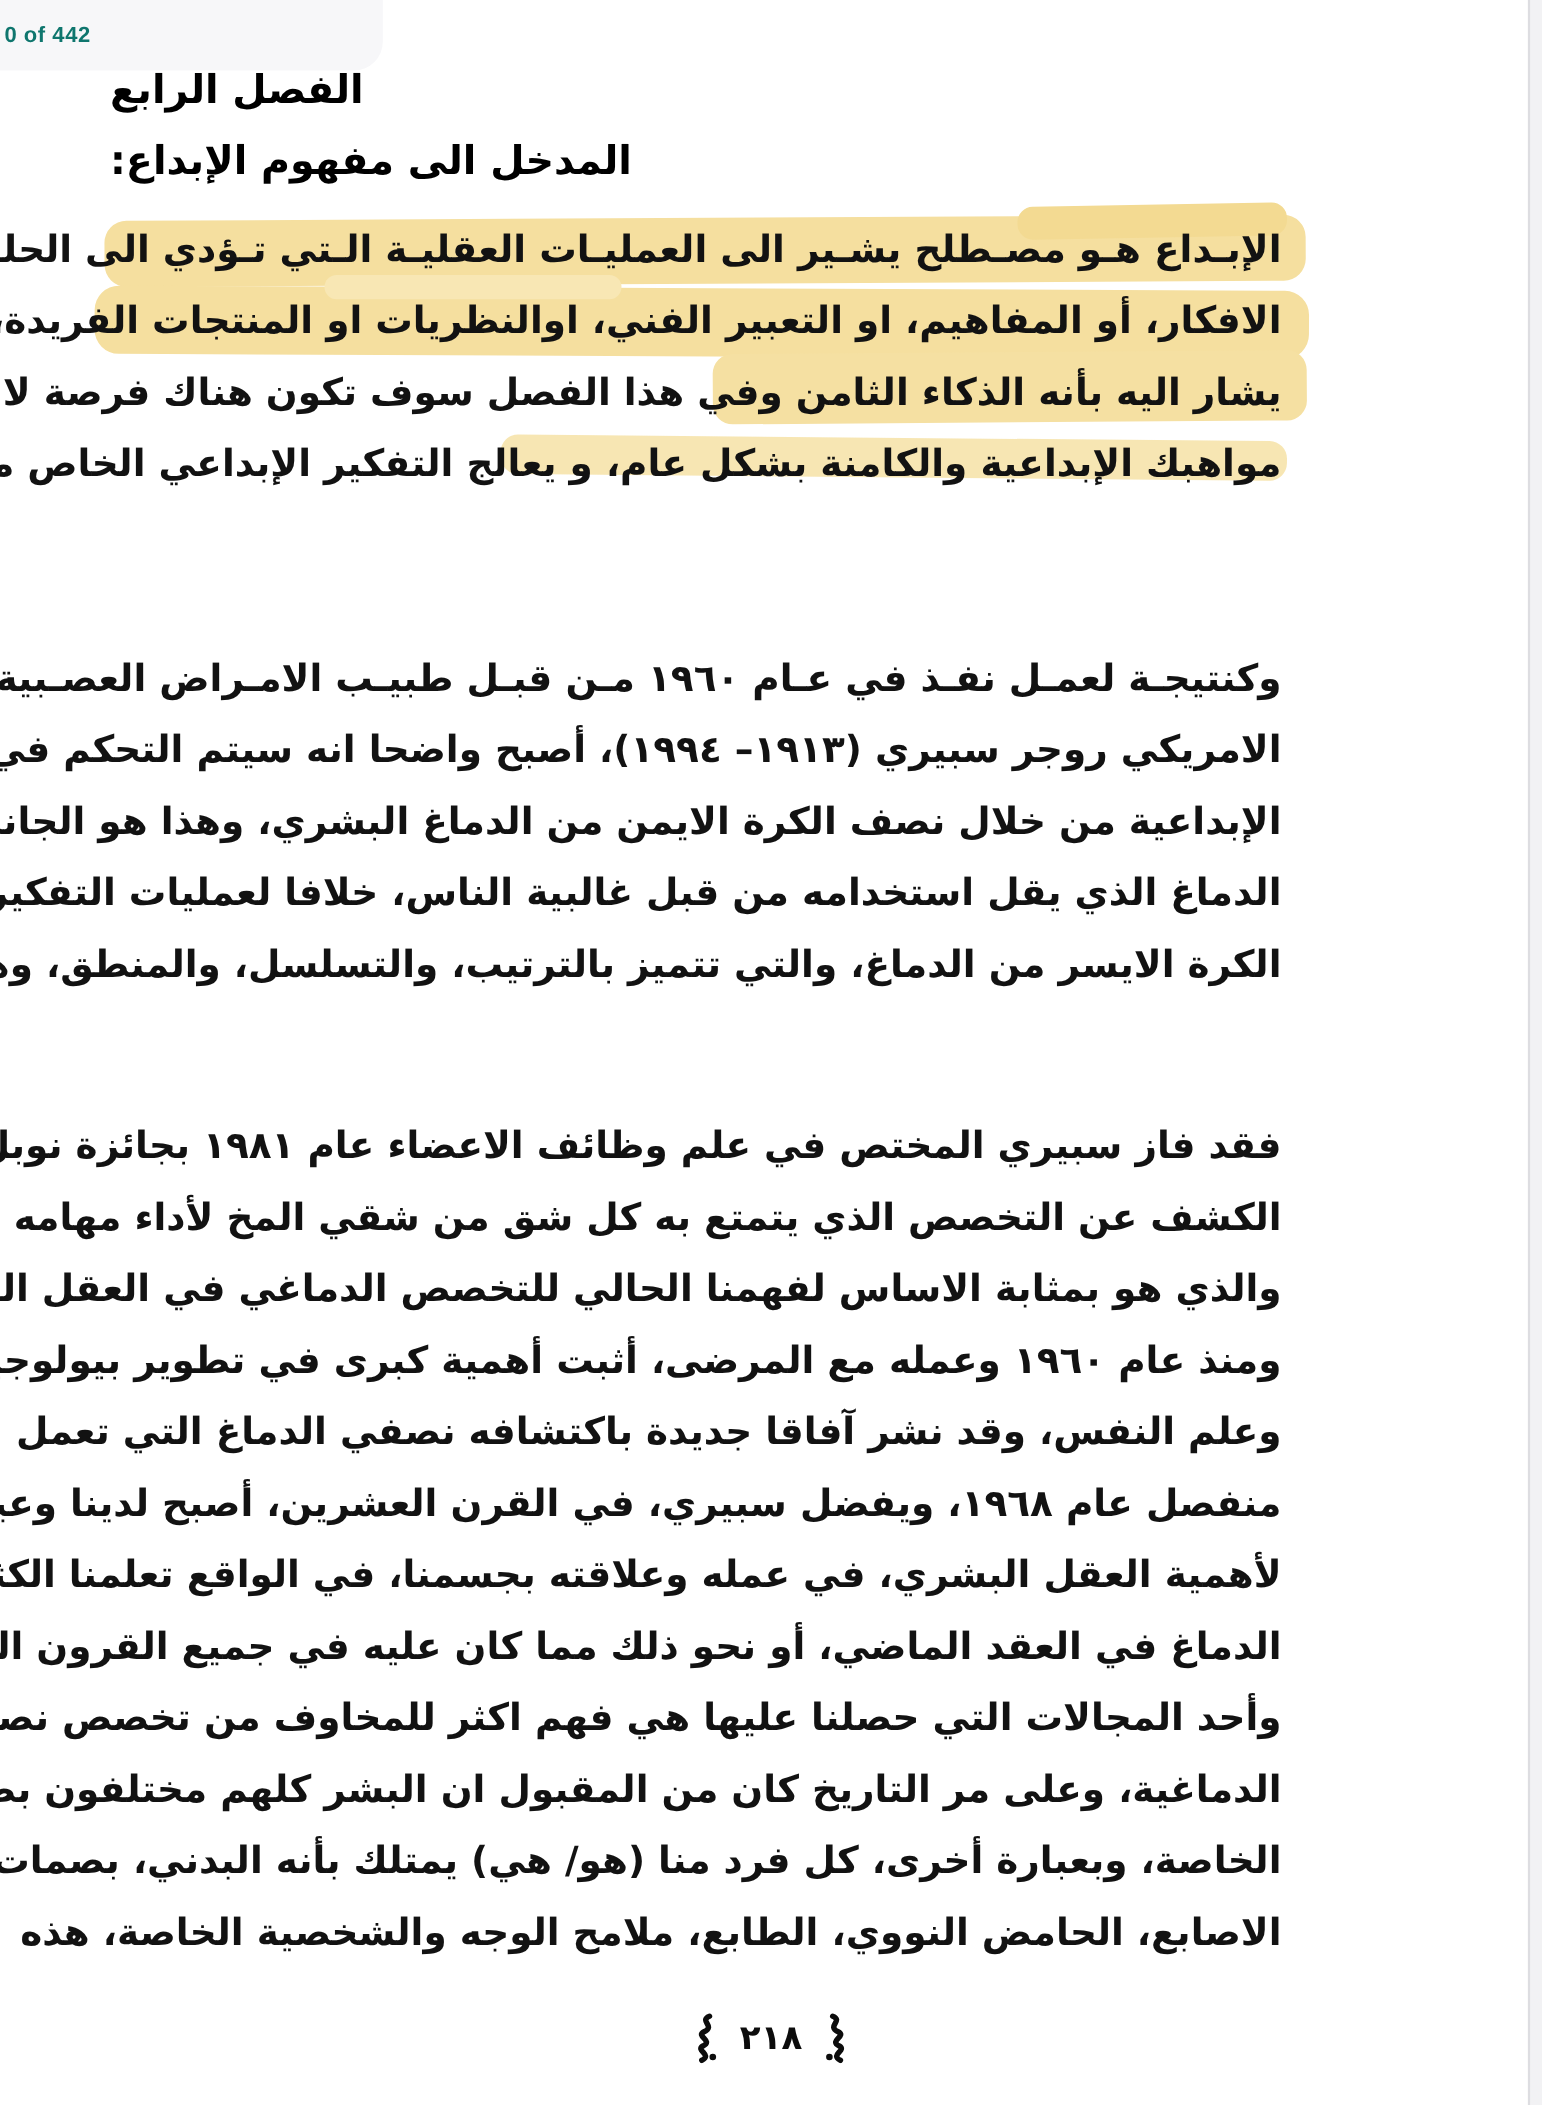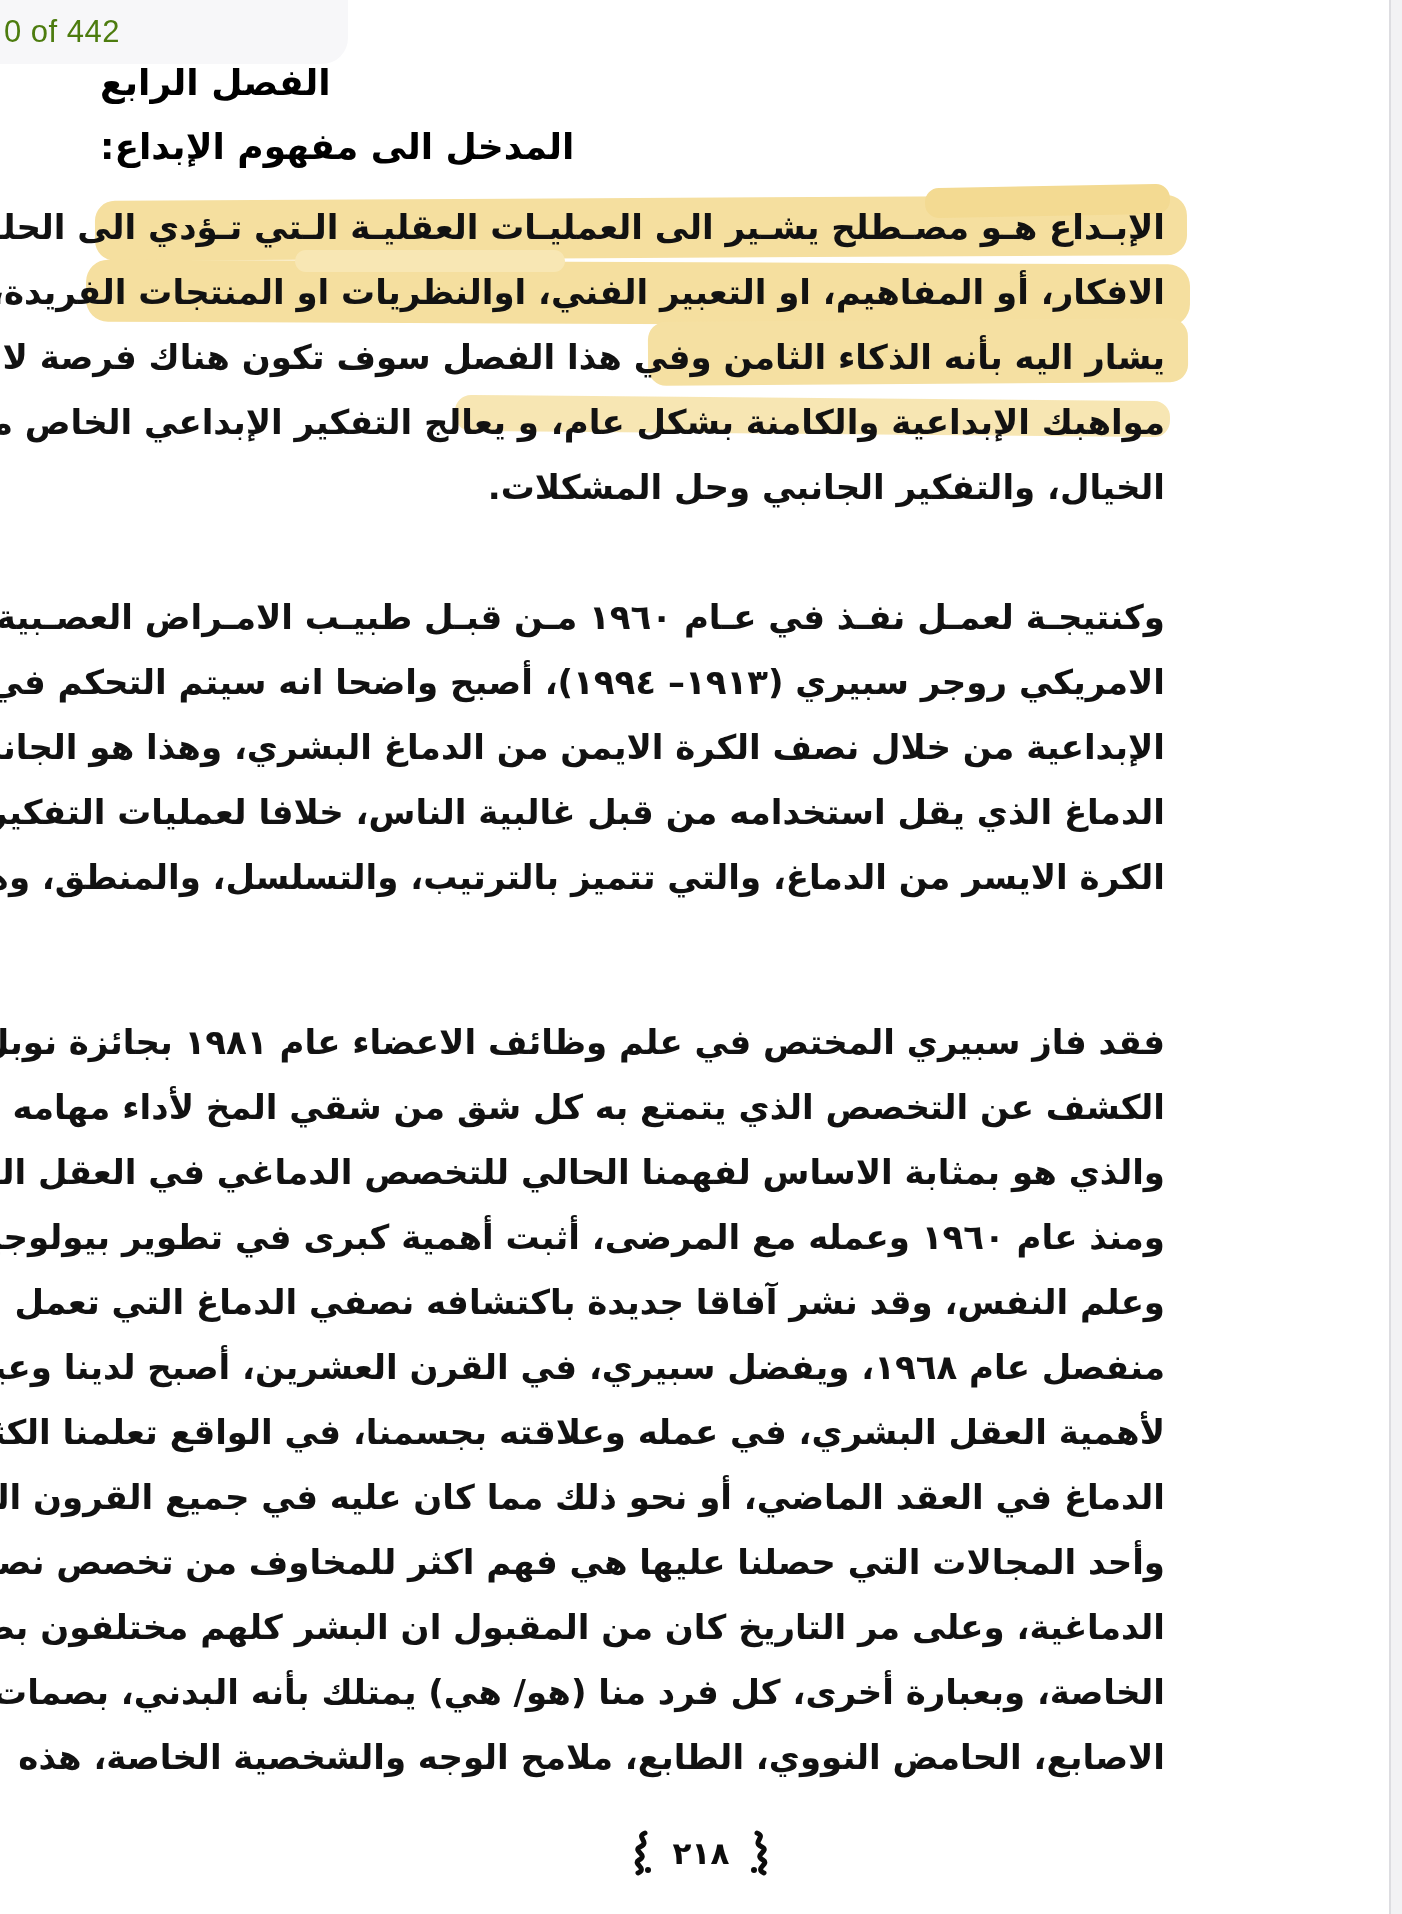--- a/index.html
+++ b/index.html
@@ -13,22 +13,22 @@
     position:absolute;top:0;right:0;width:11px;height:1914px;
     background:#f2f2f4;border-left:2px solid #dddde1;
   }
   
   .counter-pill{
     position:absolute;top:0;left:0;width:348px;height:64px;
     background:#f7f7f9;border-radius:0 0 26px 0;
   }
   .counter-text{
     position:absolute;top:0;left:4px;height:64px;line-height:64px;
-    font-family:"Liberation Sans",sans-serif;font-size:31px;font-weight:400;
-    color:#4d7c0f;letter-spacing:.5px;white-space:nowrap;
+    font-family:"Liberation Sans",sans-serif;font-size:20px;font-weight:700;
+    color:#0f766e;letter-spacing:.5px;white-space:nowrap;
   }
   
   .hl{position:absolute;background:#f5df9f;z-index:1;}
   .hl-1 {left:95px; top:198px;width:1092px;height:60px;border-radius:20px;transform:rotate(-.3deg);}
   .hl-1b{left:925px;top:186px;width:245px; height:30px;border-radius:14px;background:#f3da92;transform:rotate(-1deg);}
   .hl-2 {left:86px; top:262px;width:1104px;height:62px;border-radius:22px;transform:rotate(.25deg);}
   .hl-2b{left:295px;top:250px;width:270px; height:22px;border-radius:11px;background:#f8e7b4;}
   .hl-3 {left:648px;top:320px;width:540px; height:64px;border-radius:18px;background:#f5e0a2;transform:rotate(-.4deg);}
   .hl-3b{left:455px;top:398px;width:715px; height:36px;border-radius:16px;background:#f6e2a6;opacity:.85;transform:rotate(.5deg);}
   
@@ -79,21 +79,20 @@
 <div class="hl hl-3b"></div>
 
 <div class="chapter-title">الفصل الرابع</div>
 <div class="section-title">المدخل الى مفهوم الإبداع:</div>
 
 <div class="para p1">
   <div class="line first-lg">الإبـداع هـو مصـطلح يشـير الى العمليـات العقليـة الـتي تـؤدي الى الحلـول، أو</div>
   <div class="line">الافكار، أو المفاهيم، او التعبير الفني، اوالنظريات او المنتجات الفريدة، وأحيانا كان</div>
   <div class="line">يشار اليه بأنه الذكاء الثامن وفي هذا الفصل سوف تكون هناك فرصة لاستكشاف</div>
   <div class="line">مواهبك الإبداعية والكامنة بشكل عام، و يعالج التفكير الإبداعي الخاص من خلال</div>
-  <div class="line para-end">الخيال، والتفكير الجانبي وحل المشكلات.</div>
 </div>
 
 <div class="para p2">
   <div class="line first-sm">وكنتيجـة لعمـل نفـذ في عـام ١٩٦٠ مـن قبـل طبيـب الامـراض العصـبية</div>
   <div class="line">الامريكي روجر سبيري (١٩١٣– ١٩٩٤)، أصبح واضحا انه سيتم التحكم في الوظائف</div>
   <div class="line">الإبداعية من خلال نصف الكرة الايمن من الدماغ البشري، وهذا هو الجانب من</div>
   <div class="line">الدماغ الذي يقل استخدامه من قبل غالبية الناس، خلافا لعمليات التفكير في نصف</div>
   <div class="line">الكرة الايسر من الدماغ، والتي تتميز بالترتيب، والتسلسل، والمنطق، وهي مسؤولة</div>
 </div>
 

